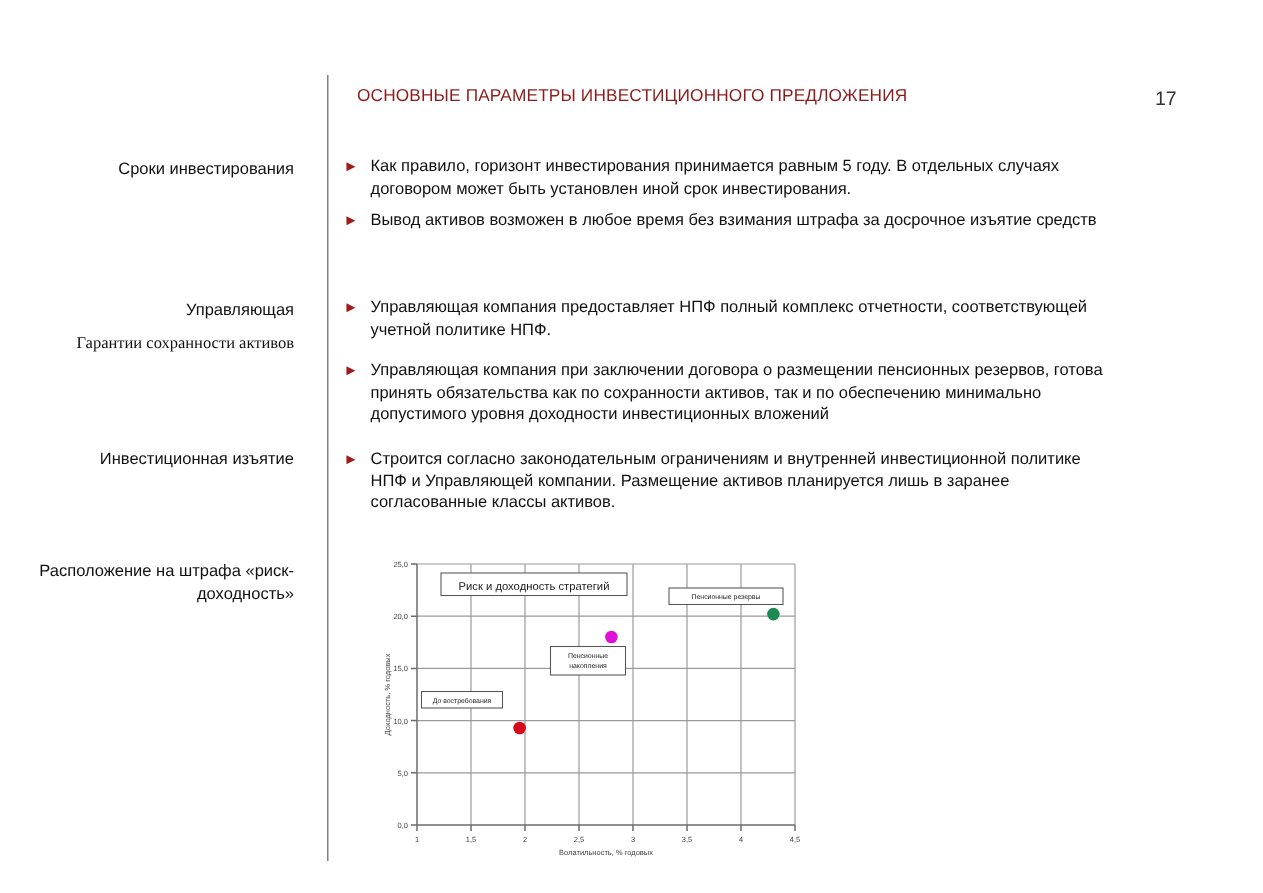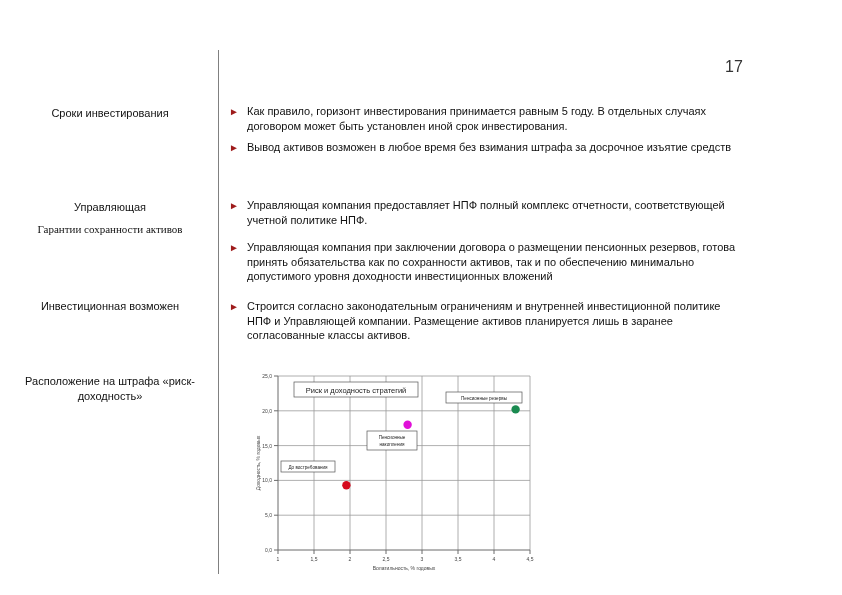--- a/index.html
+++ b/index.html
@@ -39,33 +39,33 @@
     left: 238px;
     top: 58px;
     width: 500px;
     font-size: 11.5px;
     letter-spacing: 0.1px;
     color: #8c1b1b;
     font-family: "Liberation Sans", sans-serif;
   }
   .page-number {
     position: absolute;
-    left: 725px;
+    left: 770px;
     top: 58px;
-    font-size: 16px;
+    font-size: 13px;
     color: #333333;
   }
 
   
   .row {
     position: absolute;
   }
   .row-label {
     position: absolute;
-    text-align: center;
+    text-align: right;
     font-size: 11px;
     line-height: 15px;
     color: #111111;
     width: 172px;
     left: 24px;
   }
   .row-body {
     position: absolute;
     left: 229px;
     width: 515px;
@@ -127,20 +127,21 @@
     stroke-width: 0.7;
   }
 </style>
 </head>
 <body>
 
 <div class="slide">
 
   <div class="divider"></div>
 
+  <div class="slide-title">ОСНОВНЫЕ ПАРАМЕТРЫ ИНВЕСТИЦИОННОГО ПРЕДЛОЖЕНИЯ</div>
   <div class="page-number">17</div>
 
   <div class="row">
     <div class="row-label" style="top:106px;">Сроки инвестирования</div>
     <div class="row-body" style="top:104px;">
       <div class="bullet-line">
         <span class="bullet-marker">►</span>
         <span class="bullet-text">Как правило, горизонт инвестирования принимается равным 5 году. В отдельных случаях договором может быть установлен иной срок инвестирования.</span>
       </div>
       <div class="bullet-line">
@@ -164,21 +165,21 @@
     <div class="row-label" style="top:222px;font-family:Liberation Serif, serif;">Гарантии сохранности активов</div>
     <div class="row-body" style="top:240px;">
       <div class="bullet-line">
         <span class="bullet-marker">►</span>
         <span class="bullet-text">Управляющая компания при заключении договора о размещении пенсионных резервов, готова принять обязательства как по сохранности активов, так и по обеспечению минимально допустимого уровня доходности инвестиционных вложений</span>
       </div>
     </div>
   </div>
 
   <div class="row">
-    <div class="row-label" style="top:299px;">Инвестиционная возможен</div>
+    <div class="row-label" style="top:299px;">Инвестиционная изъятие</div>
     <div class="row-body" style="top:299px;">
       <div class="bullet-line">
         <span class="bullet-marker">►</span>
         <span class="bullet-text">Строится согласно законодательным ограничениям и внутренней инвестиционной политике НПФ и  Управляющей компании. Размещение активов планируется лишь в заранее согласованные классы активов.</span>
       </div>
     </div>
   </div>
 
   <div class="row">
     <div class="row-label" style="top:374px;">Расположение на штрафа «риск-доходность»</div>

